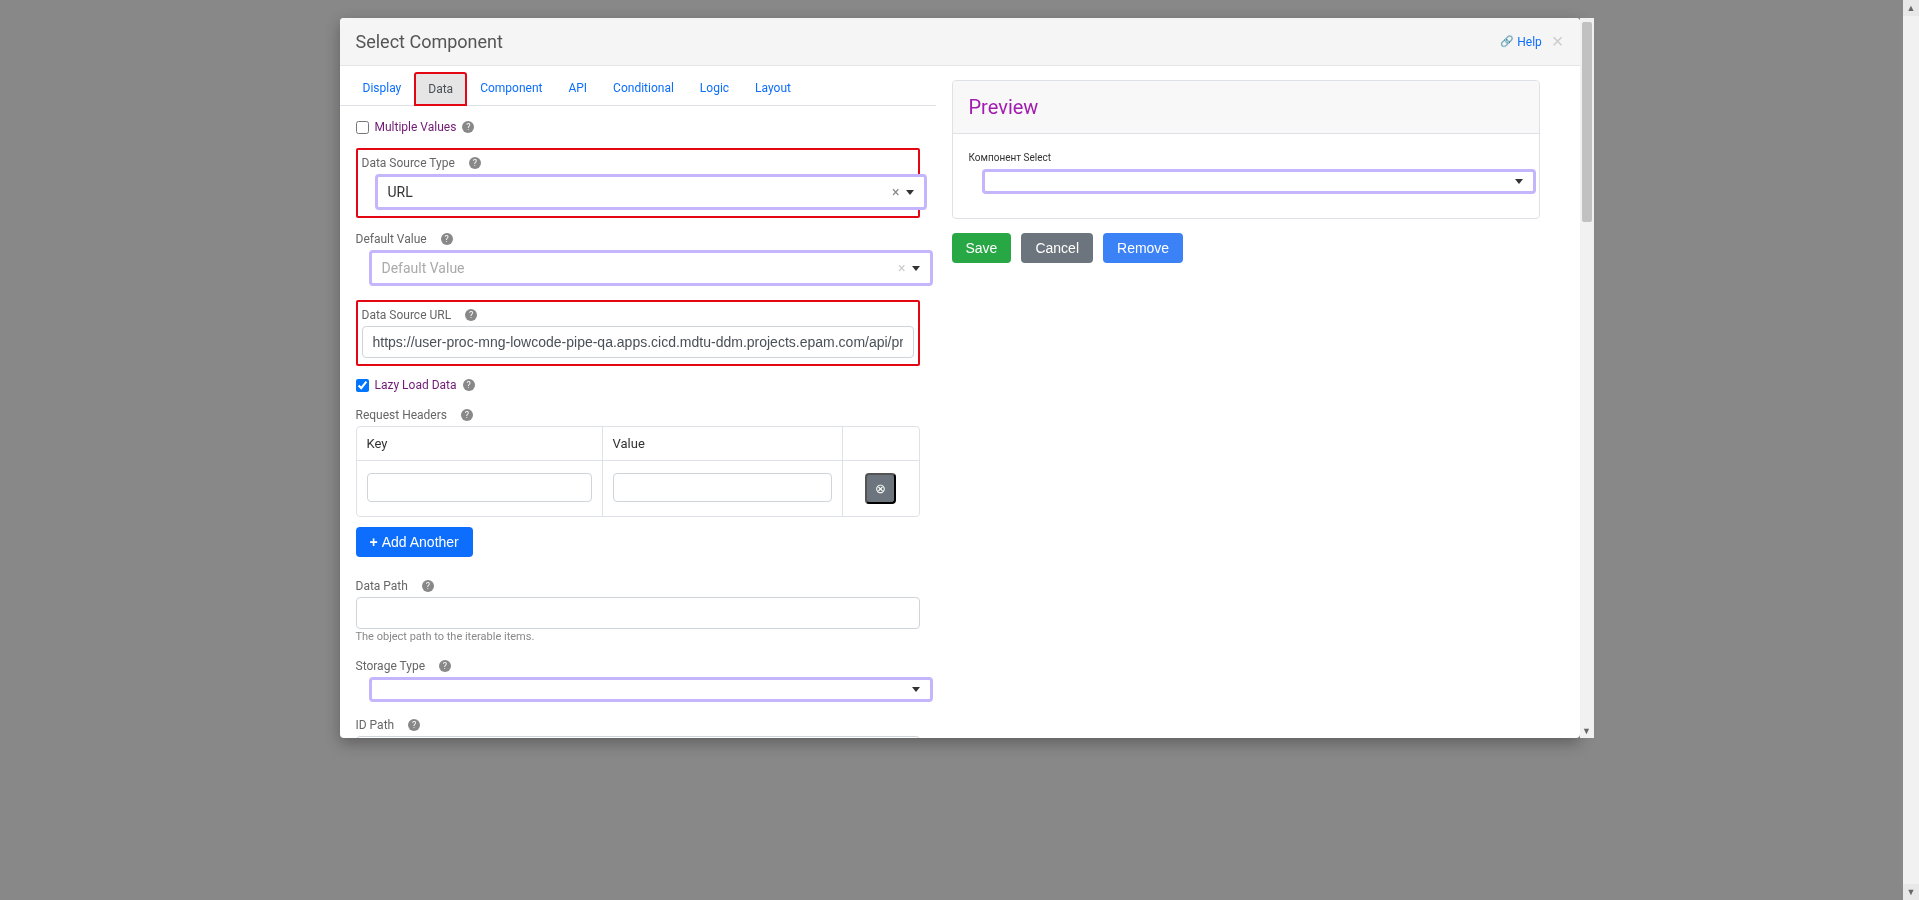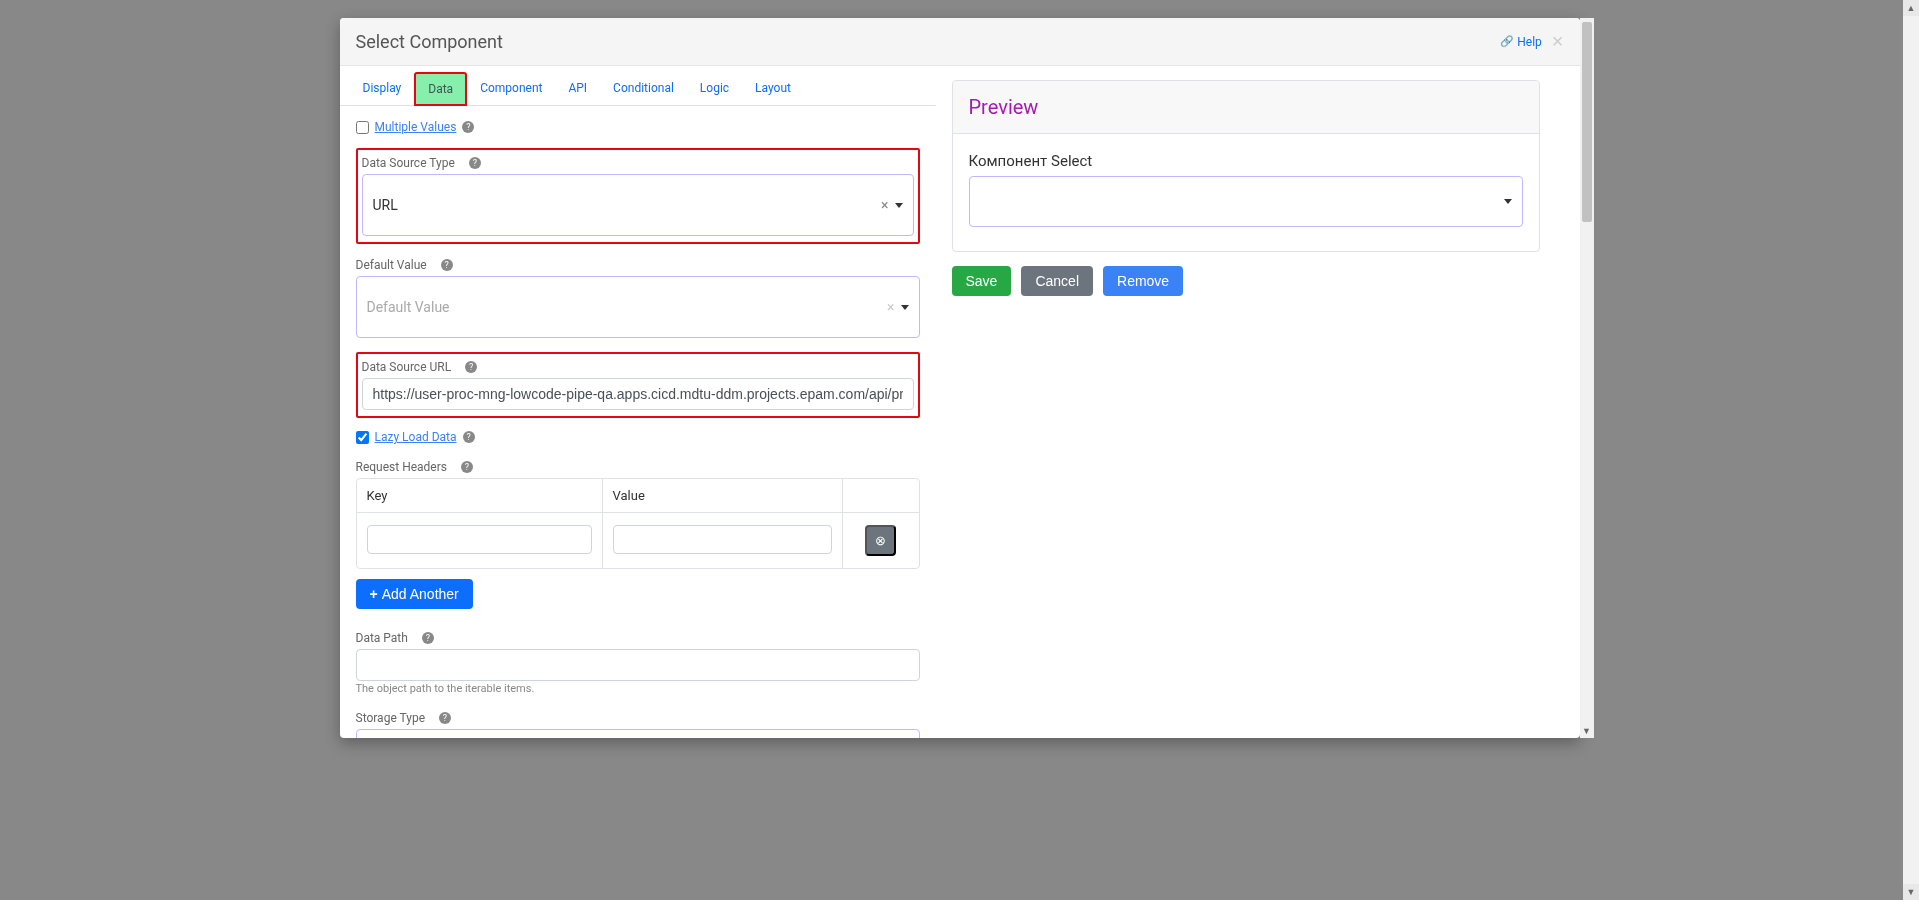--- a/index.html
+++ b/index.html
@@ -15,41 +15,41 @@
     .modal-title { font-size: 18px; font-weight: 400; color: #555; }
     .modal-close { font-size: 20px; color: #ccc; cursor: pointer; font-weight: 300; background: none; border: none; }
     .help-link { color: #0d6efd; font-size: 12px; text-decoration: none; display: inline-flex; align-items: center; gap: 3px; }
     
     .modal-body { display: flex; gap: 0; }
     .left-panel { width: 596px; padding: 0; }
     .right-panel { width: 620px; padding: 14px 16px; }
     
     .tabs-list { border-bottom: 1px solid #dee2e6; display: flex; list-style: none; padding: 0 10px; margin-top: 6px; }
     .tab { padding: 8px 12px; font-size: 12px; color: #0d6efd; cursor: pointer; border: 1px solid transparent; border-radius: 3px 3px 0 0; margin-bottom: -1px; }
-    .tab.active { color: #495057; background: #86efac; border-color: #dee2e6 #dee2e6 #fff; border-width: 1px; }
+    .tab.active { color: #495057; background: #e5e5e5; border-color: #dee2e6 #dee2e6 #fff; border-width: 1px; }
     .tab.highlight { border: 2.5px solid #e30613; }
     
     .form-area { padding: 14px 16px; height: 632px; overflow-y: auto; }
     
     .form-group { margin-bottom: 14px; }
     .form-group.highlight { border: 2.5px solid #e30613; border-radius: 2px; padding: 4px 4px 6px 4px; margin-bottom: 12px; }
     .form-label { font-size: 12px; color: #666; display: inline-flex; align-items: center; gap: 14px; margin-bottom: 4px; }
     .help-icon { width: 12px; height: 12px; border-radius: 50%; background: #888; color: #fff; font-size: 9px; display: inline-flex; align-items: center; justify-content: center; cursor: help; }
     .help-text { font-size: 11px; color: #888; margin-top: 1px; }
     
     .form-control { width: 100%; padding: 7px 10px; border: 1px solid #ced4da; border-radius: 4px; font-size: 14px; color: #495057; }
     .form-control::placeholder { color: #aaa; }
     
-    .select-control { width: 100%; border: 1px solid #c4b5fd; border-radius: 4px; padding: 22px 10px; display: flex; align-items: center; justify-content: space-between; background: #fff; cursor: pointer; font-size: 14px; }
+    .select-control { width: 100%; border: 3px solid #c4b5fd; border-radius: 4px; padding: 7px 10px; display: flex; align-items: center; justify-content: space-between; background: #fff; cursor: pointer; font-size: 14px; margin-left: 13px; }
     .select-clear { color: #888; font-size: 14px; margin-right: 6px; cursor: pointer; }
     .caret-down { width: 0; height: 0; border-left: 4px solid transparent; border-right: 4px solid transparent; border-top: 5px solid #333; display: inline-block; }
     
     .checkbox-row { display: flex; align-items: center; gap: 6px; }
     .checkbox-row input { cursor: pointer; }
-    .checkbox-row label { font-size: 12px; color: #3b82f6; cursor: pointer; text-decoration: underline; }
+    .checkbox-row label { font-size: 12px; color: #701a75; cursor: pointer; }
     
     .headers-table { border: 1px solid #dee2e6; border-radius: 4px; margin-bottom: 10px; }
     .headers-row { display: flex; border-bottom: 1px solid #dee2e6; }
     .headers-row:last-child { border-bottom: none; }
     .headers-cell { padding: 9px 10px; font-size: 13px; }
     .headers-cell.key { width: 246px; border-right: 1px solid #dee2e6; }
     .headers-cell.value { width: 240px; border-right: 1px solid #dee2e6; }
     .headers-cell.action { flex: 1; display: flex; align-items: center; justify-content: center; }
     .headers-input-row .headers-cell { padding: 12px 10px; }
     .headers-input-row input { width: 100%; padding: 6px 8px; border: 1px solid #ced4da; border-radius: 4px; }
@@ -58,21 +58,21 @@
     .btn-primary { background: #0d6efd; color: #fff; }
     .btn-success { background: #28a745; color: #fff; }
     .btn-secondary { background: #6c757d; color: #fff; }
     .btn-danger { background: #3b82f6; color: #fff; }
     .btn-delete { background: #6c757d; color: #fff; padding: 6px 8px; border-radius: 4px; }
     
     .preview-card { border: 1px solid #dee2e6; border-radius: 4px; margin-bottom: 14px; }
     .preview-header { padding: 14px 16px; background: #f8f8f8; border-bottom: 1px solid #dee2e6; border-radius: 4px 4px 0 0; }
     .preview-title { font-size: 20px; font-weight: 400; color: #a21caf; }
     .preview-body { padding: 18px 16px 24px 16px; }
-    .preview-label { font-size: 15px; color: #333; margin-bottom: 6px; display: block; }
+    .preview-label { font-size: 10px; color: #333; margin-bottom: 6px; display: block; }
     
     .action-buttons { display: flex; gap: 10px; }
     
     .modal-scroll-track { position: absolute; right: -14px; top: 0; bottom: 0; width: 14px; background: #f1f1f1; }
     .modal-scroll-thumb { position: absolute; width: 10px; left: 2px; top: 4px; height: 200px; background: #c1c1c1; border-radius: 2px; }
     .modal-scroll-btn { position: absolute; width: 14px; height: 14px; background: #f1f1f1; display: flex; align-items: center; justify-content: center; }
     .modal-scroll-btn.up { top: 0; }
     .modal-scroll-btn.down { bottom: 0; }
     
     .page-scroll-track { position: absolute; right: 0; top: 0; bottom: 0; width: 16px; background: #f1f1f1; }

